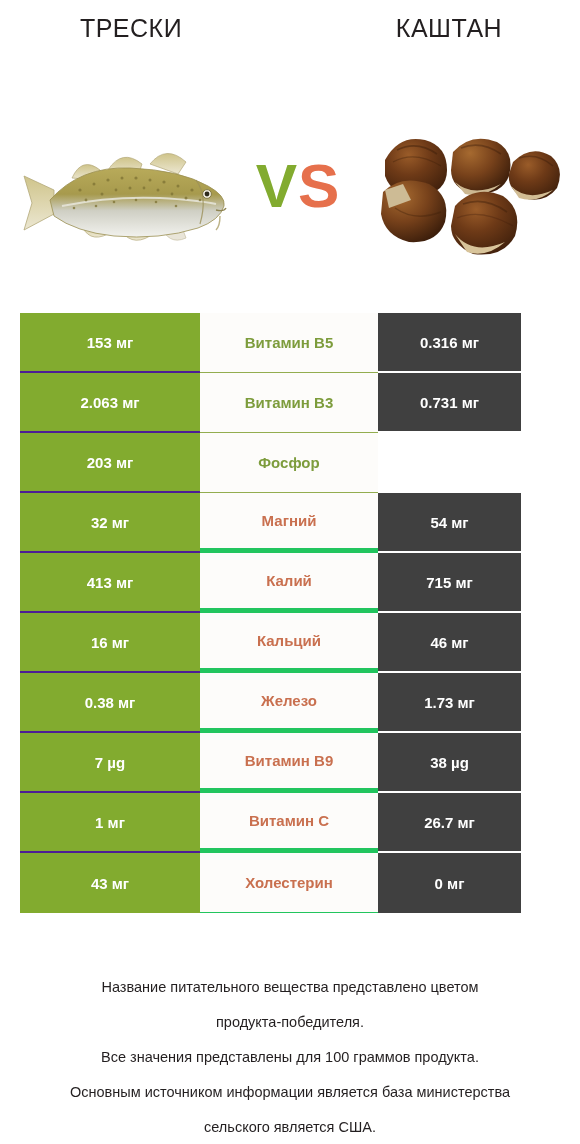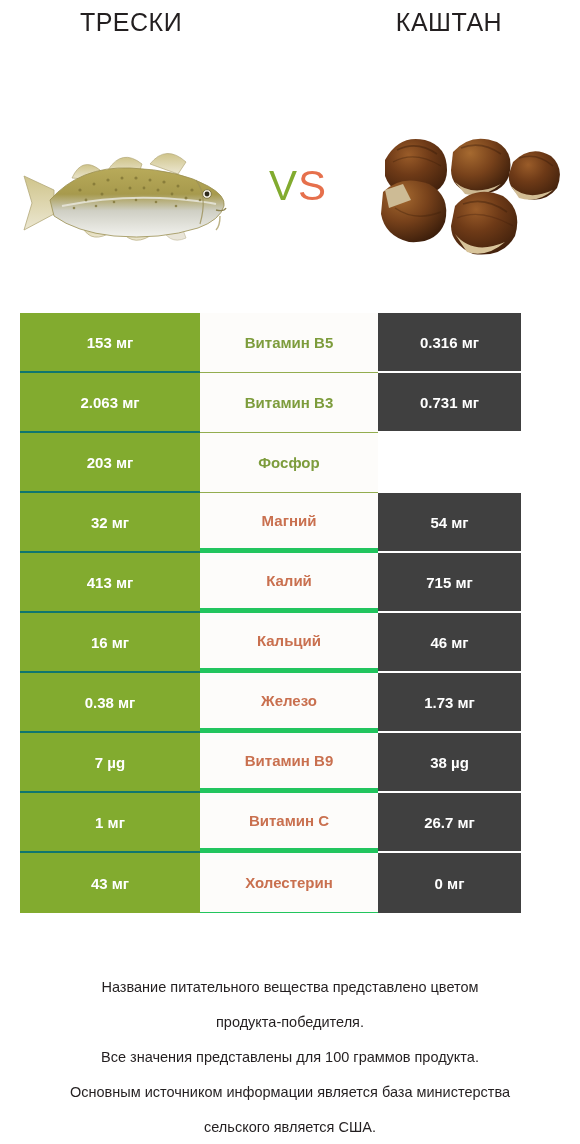--- a/index.html
+++ b/index.html
@@ -13,21 +13,21 @@
   .page {
     position: relative;
     width: 580px;
     height: 1144px;
     background: #ffffff;
   }
 
   
   .titles {
     position: absolute;
-    top: 8px;
+    top: 14px;
     left: 0;
     width: 580px;
     height: 40px;
   }
   .title {
     position: absolute;
     top: 0;
     font-size: 25px;
     font-weight: 400;
     color: #231f20;
@@ -59,22 +59,22 @@
     top: 0;
     width: 215px;
     height: 160px;
   }
   .vs {
     position: absolute;
     left: 246px;
     top: 28px;
     width: 104px;
     height: 80px;
-    font-size: 42px;
-    font-weight: 400;
+    font-size: 62px;
+    font-weight: 700;
     line-height: 80px;
     letter-spacing: 1px;
     text-align: center;
     white-space: nowrap;
   }
   .vs .v { color: #82ab2f; }
   .vs .s { color: #e6704c; }
 
   svg.art { display: block; width: 100%; height: 100%; }
 
@@ -97,21 +97,21 @@
     align-items: center;
     justify-content: center;
     font-size: 15px;
     font-weight: 700;
     white-space: nowrap;
   }
   .cell-left {
     width: 180px;
     background: #82ab2f;
     color: #ffffff;
-    border-bottom: 2px solid #0f766e;
+    border-bottom: 2px solid #4c1d95;
   }
   .row:last-child .cell-left { border-bottom: none; }
   .cell-mid {
     width: 178px;
     background: #fdfcfa;
     font-size: 15px;
     font-weight: 700;
   }
   .cell-right {
     width: 143px;

